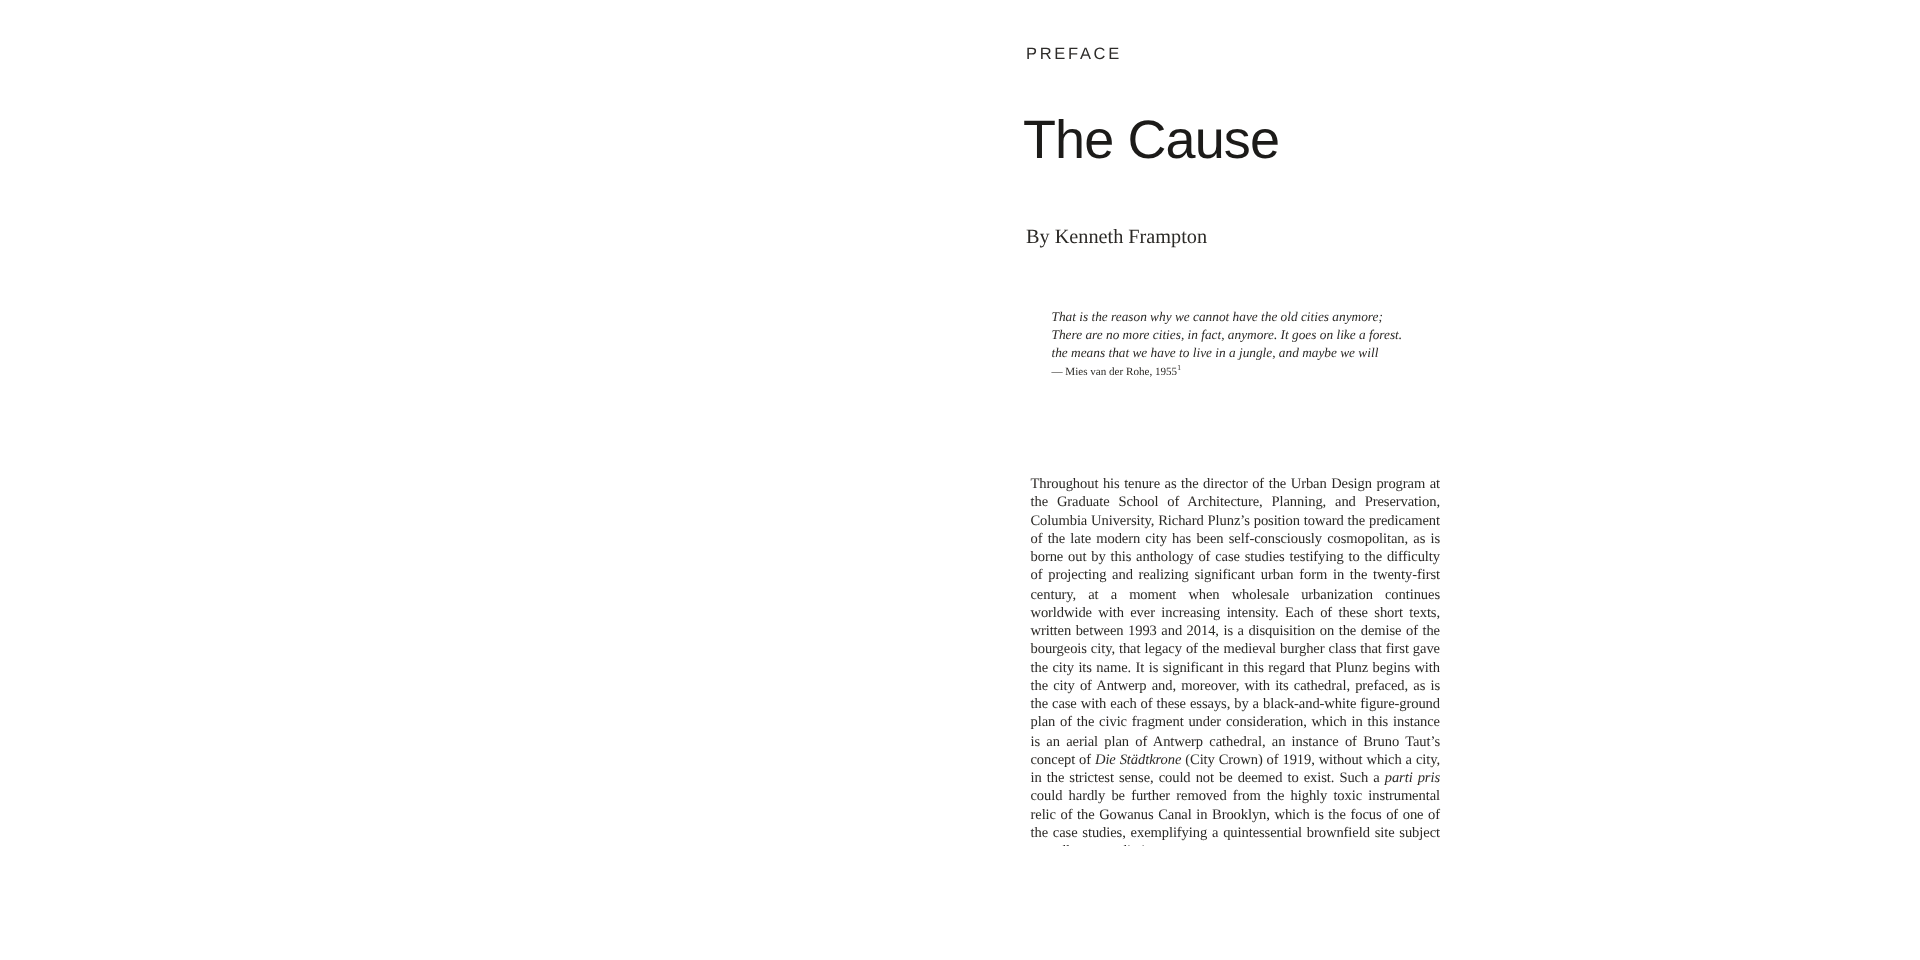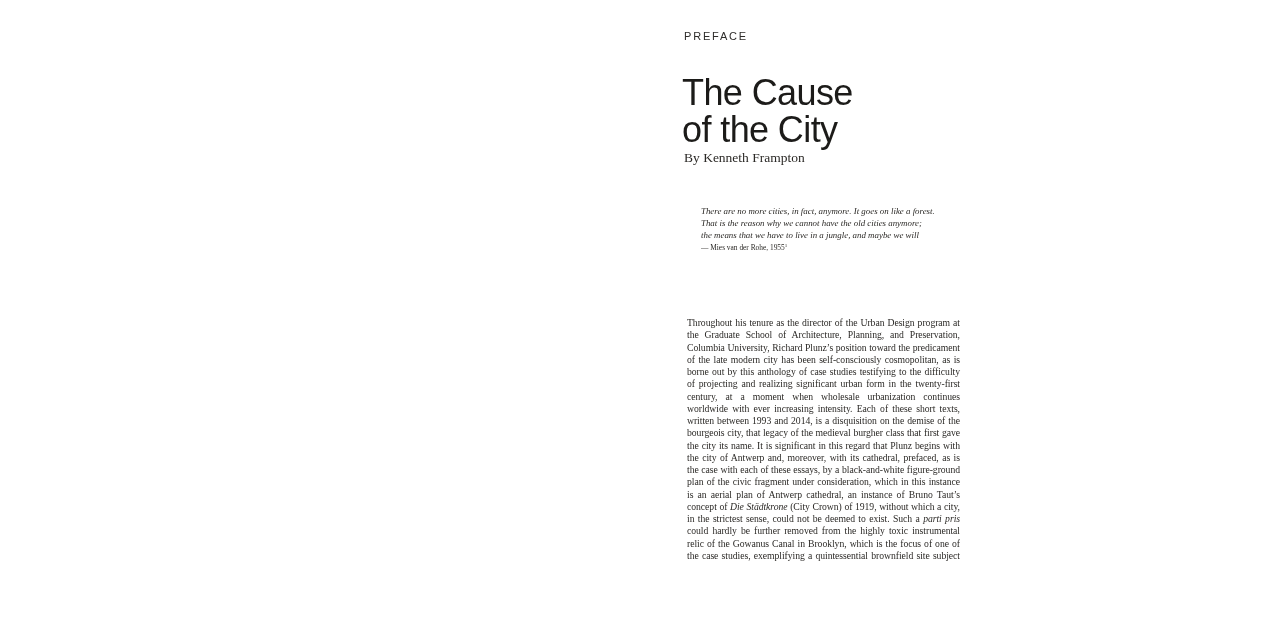--- a/index.html
+++ b/index.html
@@ -94,28 +94,27 @@
 </style>
 </head>
 <body>
 
 <div class="canvas">
 
   <div class="kicker">PREFACE</div>
 
   <h1 class="title">
     <span class="tl">The Cause</span>
-    <span class="tl">of the City</span>
   </h1>
 
   <div class="byline">By Kenneth Frampton</div>
 
   <div class="epigraph">
+    <div class="eline">That is the reason why we cannot have the old cities anymore;</div>
     <div class="eline">There are no more cities, in fact, anymore. It goes on like a forest.</div>
-    <div class="eline">That is the reason why we cannot have the old cities anymore;</div>
     <div class="eline">the means that we have to live in a jungle, and maybe we will</div>
     <div class="eattr"><span>— Mies van der Rohe, 1955</span><sup>1</sup></div>
   </div>
 
   <p class="body-text"><span>Throughout his tenure as the director of the Urban Design program at the Graduate School of Architecture, Planning, and Preservation, Columbia University, Richard Plunz’s position toward the predicament of the late modern city has been self-consciously cosmopolitan, as is borne out by this anthology of case studies testifying to the difficulty of projecting and realizing significant urban form in the twenty-first century, at a moment when wholesale urbanization continues worldwide with ever increasing intensity. Each of these short texts, written between 1993 and 2014, is a disquisition on the demise of the bourgeois city, that legacy of the medieval burgher class that first gave the city its name. It is significant in this regard that Plunz begins with the city of Antwerp and, moreover, with its cathedral, prefaced, as is the case with each of these essays, by a black-and-white figure-ground plan of the civic fragment under consideration, which in this instance is an aerial plan of Antwerp cathedral, an instance of Bruno Taut’s concept of </span><i>Die Städtkrone</i><span> (City Crown) of 1919, without which a city, in the strictest sense, could not be deemed to exist. Such a </span><i>parti pris</i><span> could hardly be further removed from the highly toxic instrumental relic of the Gowanus Canal in Brooklyn, which is the focus of one of the case studies, exemplifying a quintessential brownfield site subject to endless remediation.</span></p>
 
   <div class="folio">9</div>
 
 </div>
 

